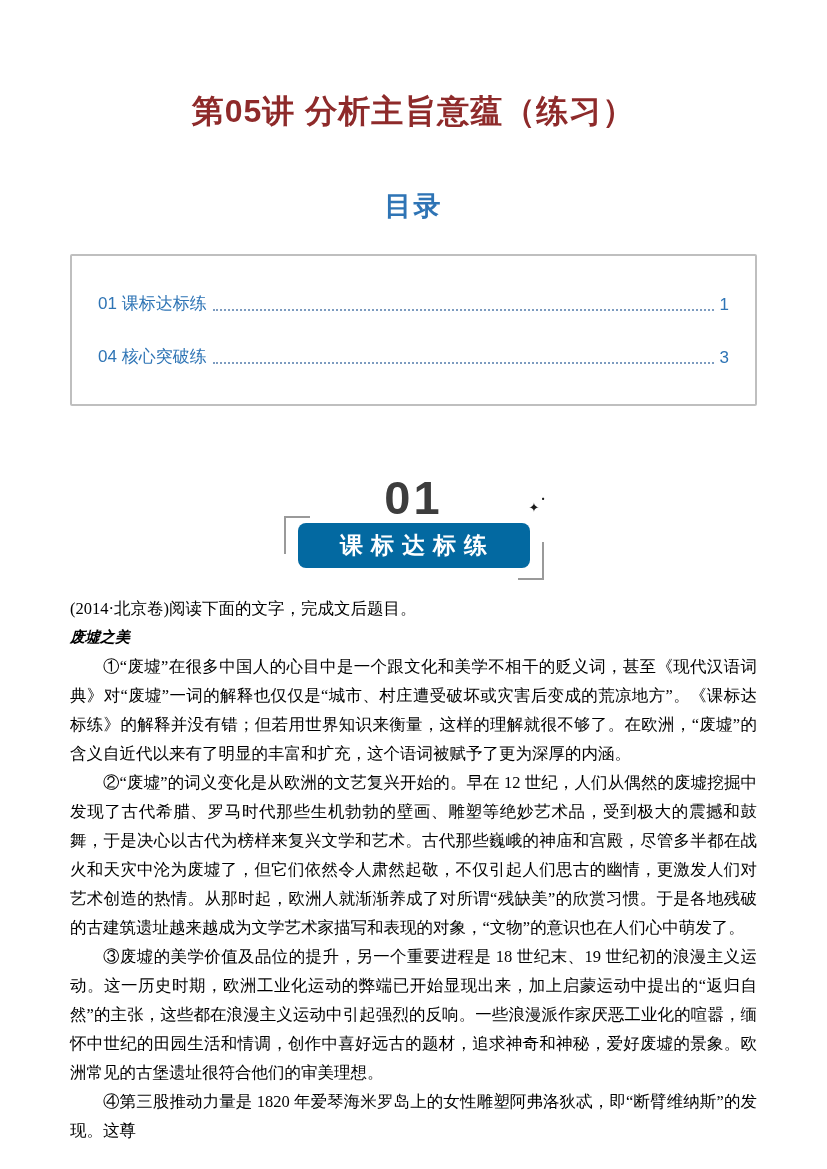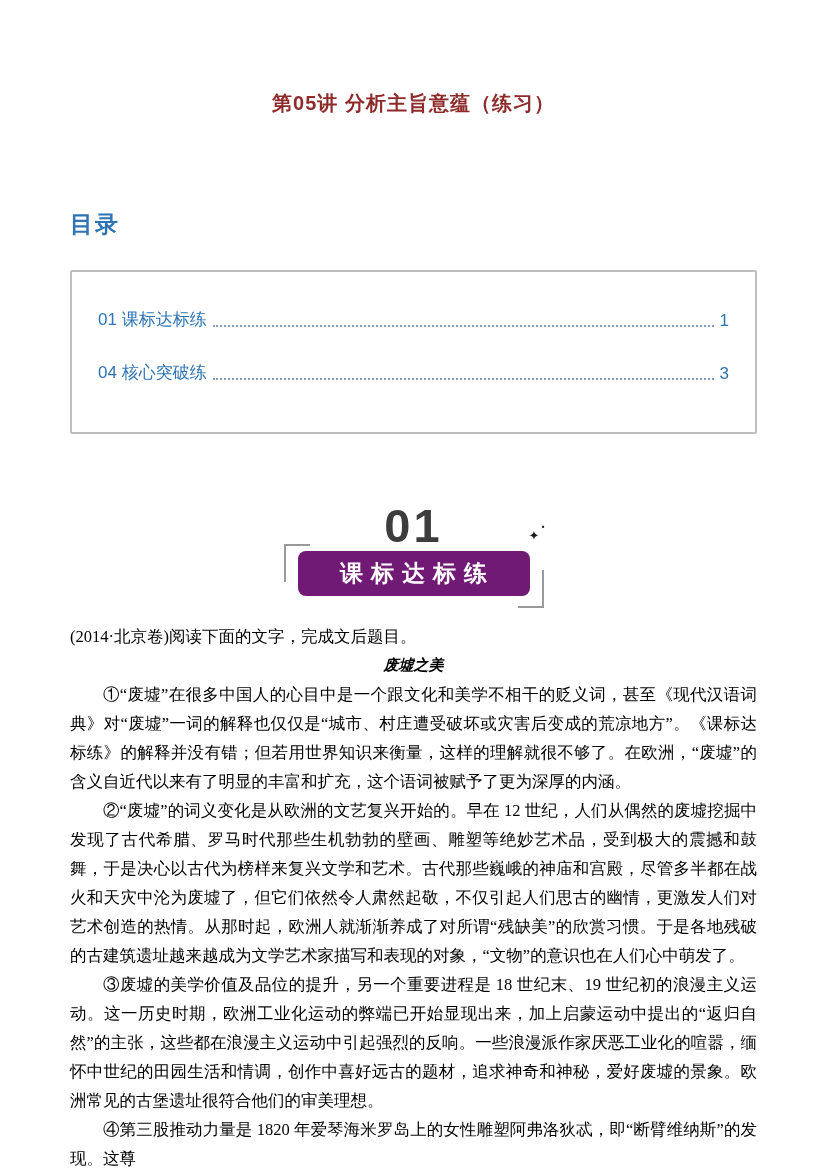--- a/index.html
+++ b/index.html
@@ -9,42 +9,42 @@
     height: 1169px;
     overflow: hidden;
     font-family: "Liberation Serif", "DejaVu Serif", serif;
     color: #000;
   }
   .page { padding: 90px 70px 0 70px; }
 
   
   .doc-title {
     text-align: center;
-    font-size: 20px;
+    font-size: 32px;
     font-weight: bold;
     color: #8e2a2a;
     font-family: "Liberation Sans", "DejaVu Sans", sans-serif;
     letter-spacing: 1px;
   }
 
   
   .toc-heading {
-    margin-top: 92px;
-    text-align: left;
-    font-size: 23px;
+    margin-top: 54px;
+    text-align: center;
+    font-size: 27px;
     font-weight: bold;
     color: #2e74b5;
     font-family: "Liberation Sans", "DejaVu Sans", sans-serif;
     letter-spacing: 2px;
   }
   .toc-box {
     margin-top: 30px;
     border: 2px solid #bfbfbf;
     border-radius: 2px;
-    padding: 36px 26px 48px 26px;
+    padding: 36px 26px 36px 26px;
   }
   .toc-entry {
     display: flex;
     align-items: flex-end;
     color: #2e74b5;
     font-size: 17px;
     font-family: "Liberation Sans", "DejaVu Sans", sans-serif;
     margin-bottom: 30px;
     cursor: pointer;
   }
@@ -70,21 +70,21 @@
     line-height: 1.0;
     font-weight: bold;
     color: #3d3d3d;
     font-family: "Liberation Sans", "DejaVu Sans", sans-serif;
     letter-spacing: 3px;
   }
   .badge-pill {
     position: relative;
     z-index: 2;
     margin-top: 2px;
-    background: #701a75;
+    background: #0369a1;
     border-radius: 8px;
     color: #ffffff;
     text-align: center;
     font-size: 23px;
     font-weight: bold;
     letter-spacing: 8px;
     padding: 7px 0 7px 8px;
     font-family: "Liberation Sans", "DejaVu Sans", sans-serif;
   }
   .bracket-left {
@@ -125,21 +125,20 @@
 
   
   .body-text {
     margin-top: 26px;
     font-size: 16.5px;
     line-height: 29px;
     text-align: justify;
   }
   .source-line { text-indent: 0; }
   .article-title {
-    text-align: center;
     font-weight: bold;
     font-style: italic;
     font-size: 15px;
     line-height: 29px;
   }
   .article-paragraph { text-indent: 2em; }
 </style>
 </head>
 <body>
 

